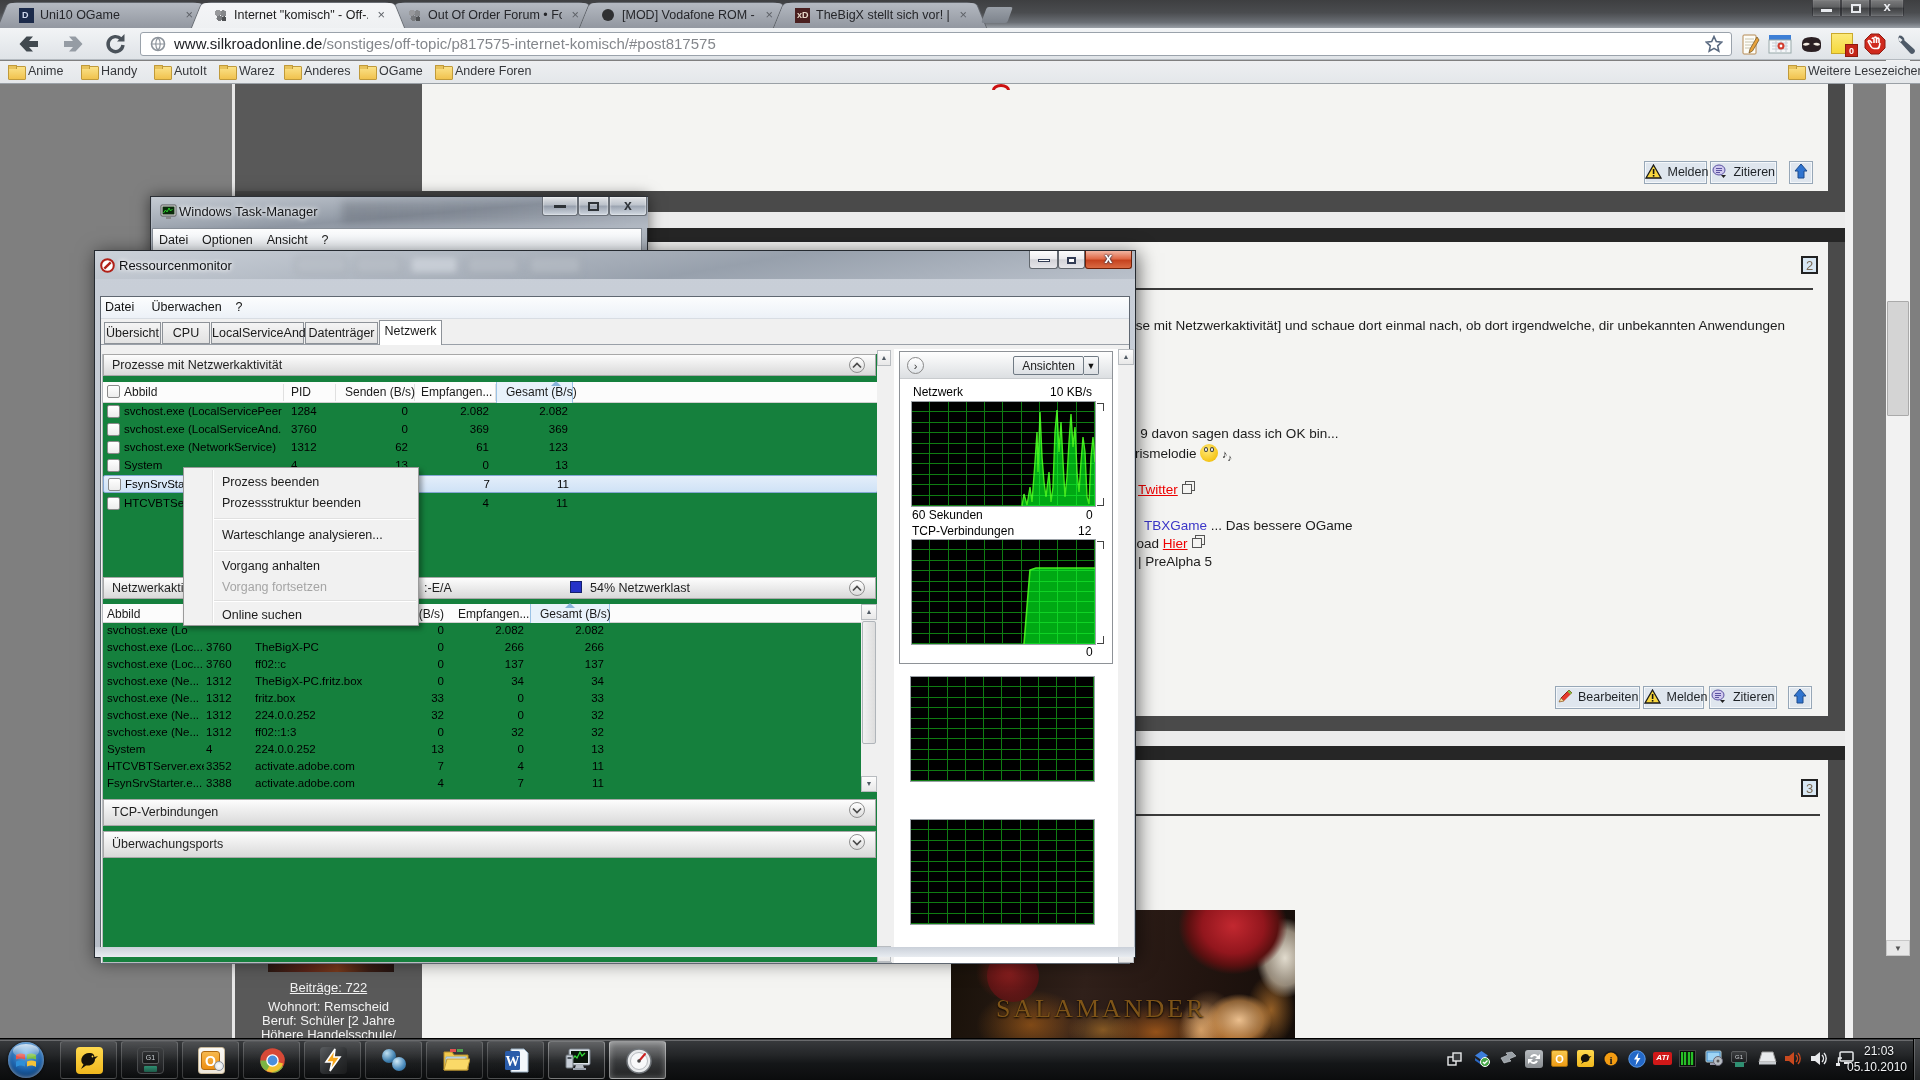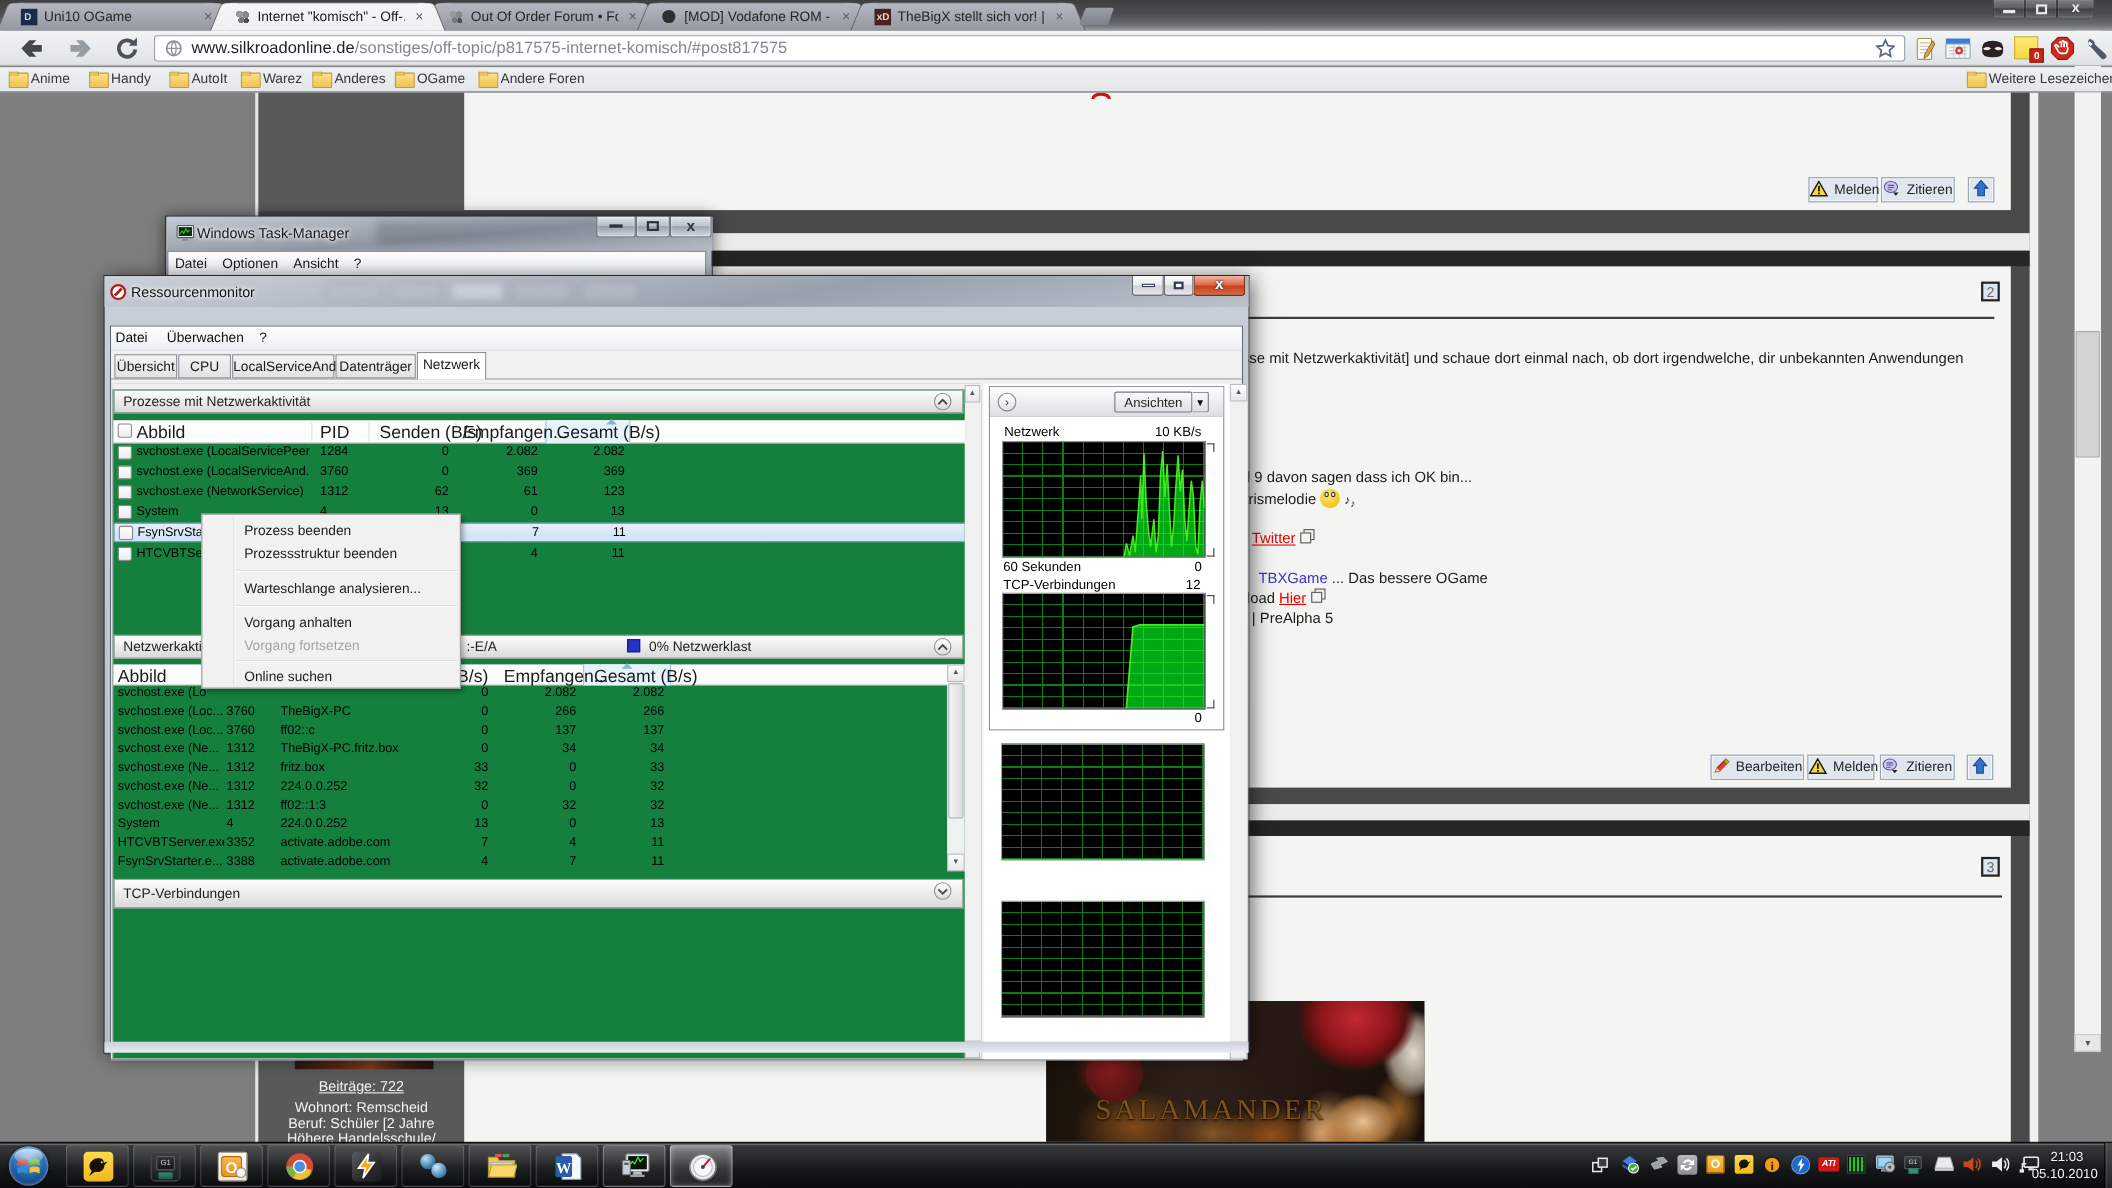--- a/index.html
+++ b/index.html
@@ -399,21 +399,21 @@
       <div class="trow" style="top:145px;">
           <span class="rcb"></span>
           <span class="c1">HTCVBTServ</span>
           <span class="c4">4</span>
           <span class="c5">11</span>
         </div>
 
       <div class="sechdr" style="left:0;top:227px;width:773px;">Netzwerkaktivität
         <span class="abs" style="left:320px;">:-E/A</span>
         <span class="abs" style="left:466px;top:3px;width:12px;height:12px;background:#2633c8;border:1px solid #16206e;"></span>
-        <span class="abs" style="left:486px;">0% Netzwerklast</span>
+        <span class="abs" style="left:486px;">54% Netzwerklast</span>
         <span class="chev"><svg width="10" height="7" viewBox="0 0 10 7" style="margin-top:4px;">
               <path d="M1 5.5 L5 1.5 L9 5.5" stroke="#4a4a4a" fill="none" stroke-width="1.7"></path>
             </svg></span>
       </div>
 
       <div class="abs" style="left:0;top:254px;width:775px;height:19px;background:#fcfcfc;border-bottom:1px solid #d0d0d0;">
         <div class="abs" style="left:427px;top:0;width:80px;height:19px;background:#e8f2fb;border-left:1px solid #9bc3e6;border-right:1px solid #9bc3e6;"></div>
         <div class="abs" style="left:462px;top:-1px;width:0;height:0;border-left:5px solid transparent;border-right:5px solid transparent;border-bottom:5px solid #88b4dc;"></div>
         <span class="htxt" style="left:4px;">Abbild</span>
         <span class="htxt" style="left:305px;width:36px;text-align:right;">(B/s)</span>
@@ -503,20 +503,23 @@
       <div class="abs" style="left:758px;top:254px;width:16px;height:188px;background:#f0f0f0;">
         <div class="sbarr" style="top:0;">▲</div>
         <div class="abs" style="left:1px;top:17px;width:14px;height:123px;background:linear-gradient(90deg,#f2f2f2,#ddd);border:1px solid #b0b5ba;border-radius:2px;"></div>
         <div class="sbarr" style="top:172px;">▼</div>
       </div>
 
       <div class="sechdr" style="left:0;top:449px;width:773px;height:27px;line-height:25px;">TCP-Verbindungen<span class="chev"><svg width="10" height="7" viewBox="0 0 10 7" style="margin-top:4px;">
               <path d="M1 1.5 L5 5.5 L9 1.5" stroke="#4a4a4a" fill="none" stroke-width="1.7"></path>
             </svg></span></div>
 
+      <div class="sechdr" style="left:0;top:481px;width:773px;height:27px;line-height:25px;">Überwachungsports<span class="chev"><svg width="10" height="7" viewBox="0 0 10 7" style="margin-top:4px;">
+              <path d="M1 1.5 L5 5.5 L9 1.5" stroke="#4a4a4a" fill="none" stroke-width="1.7"></path>
+            </svg></span></div>
 
       <div class="abs" style="left:774px;top:0;width:15px;height:612px;background:#f0f0f0;">
         <div class="sbarr" style="top:0;width:14px;">▲</div>
         <div class="sbarr" style="top:596px;width:14px;">▼</div>
       </div>
     </div>
 
     <div class="abs" style="left:793px;top:52px;width:235px;height:614px;background:#fff;">
 
       <div class="abs" style="left:5px;top:2px;width:214px;height:313px;border:1px solid #8e9297;background:#fff;">
@@ -571,21 +574,21 @@
 
 <style>
 .rmbtn { position:absolute; top:0; height:18px; background:linear-gradient(#fdfdfd,#ececee 45%,#d3d3d8 52%,#e6e6ea); border:1px solid #62686f; border-top:none; border-radius:0 0 3px 3px; text-align:center; line-height:15px; }
 .blurtab { position:absolute; top:0; height:18px; background:#b8bec6; border:1px solid #8a9098; border-radius:2px; }
 .rtab { position:absolute; top:3px; height:22px; background:linear-gradient(#f4f4f4,#e2e2e2); border:1px solid #8d9298; font-size:12.5px; color:#1a1a1a; text-align:center; line-height:21px; }
 .acttab { background:#fff; height:25px; top:1px; border-bottom:none; z-index:2; }
 .sechdr { position:absolute; height:22px; background:linear-gradient(#fdfdfd,#d9d9d9); border:1px solid #a8a8a8; font-size:12.5px; color:#1f1f1f; line-height:20px; padding-left:8px; }
 .chev { position:absolute; right:10px; top:2px; width:16px; height:16px; border-radius:50%; background:linear-gradient(#fff,#dcdcdc); border:1px solid #909090; color:#555; font-size:12px; font-weight:bold; text-align:center; line-height:14px; }
 .colsep { position:absolute; top:2px; width:1px; height:17px; background:#e0e0e0; }
 .hcb, .rcb { position:absolute; left:4px; top:3px; width:13px; height:13px; background:linear-gradient(#fff,#ececec); border:1px solid #8a8a8a; border-radius:2px; }
-.htxt { position:absolute; top:3px; font-size:16px; color:#1a1a1a; white-space:nowrap; }
+.htxt { position:absolute; top:3px; font-size:12px; color:#1a1a1a; white-space:nowrap; }
 .trow { position:absolute; left:0; width:775px; height:18px; font-size:11.5px; color:#000; }
 .trow .rcb { top:2px; }
 .selrow { background:linear-gradient(#e4eefa,#cfe2f6); border:1px solid #84a7d4; border-radius:2px; }
 .c1 { position:absolute; left:21px; top:2px; max-width:158px; overflow:hidden; white-space:nowrap; }
 .c2 { position:absolute; left:188px; top:2px; }
 .c3 { position:absolute; left:242px; top:2px; width:63px; text-align:right; }
 .c4 { position:absolute; left:318px; top:2px; width:68px; text-align:right; }
 .c5 { position:absolute; left:398px; top:2px; width:67px; text-align:right; }
 .t2row { position:absolute; left:0; width:758px; height:17px; font-size:11.5px; color:#000; }
 .d1 { position:absolute; left:4px; max-width:97px; overflow:hidden; white-space:nowrap; }

